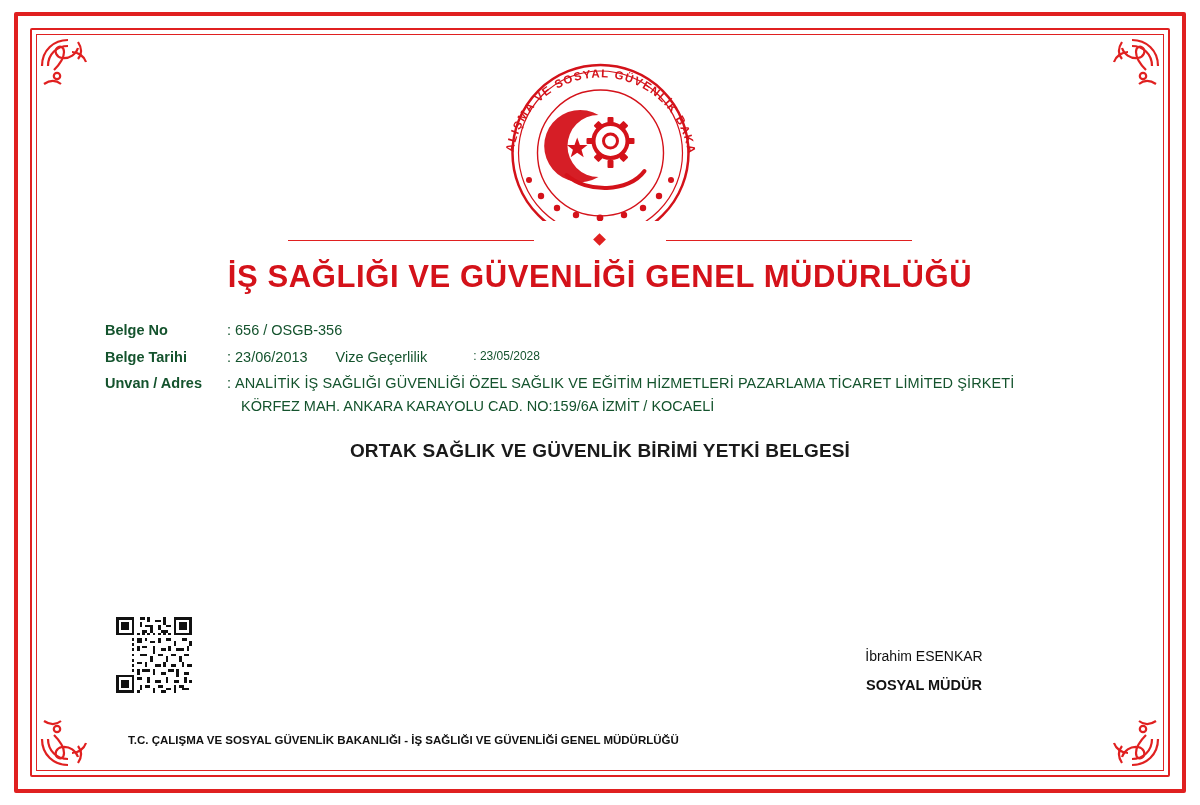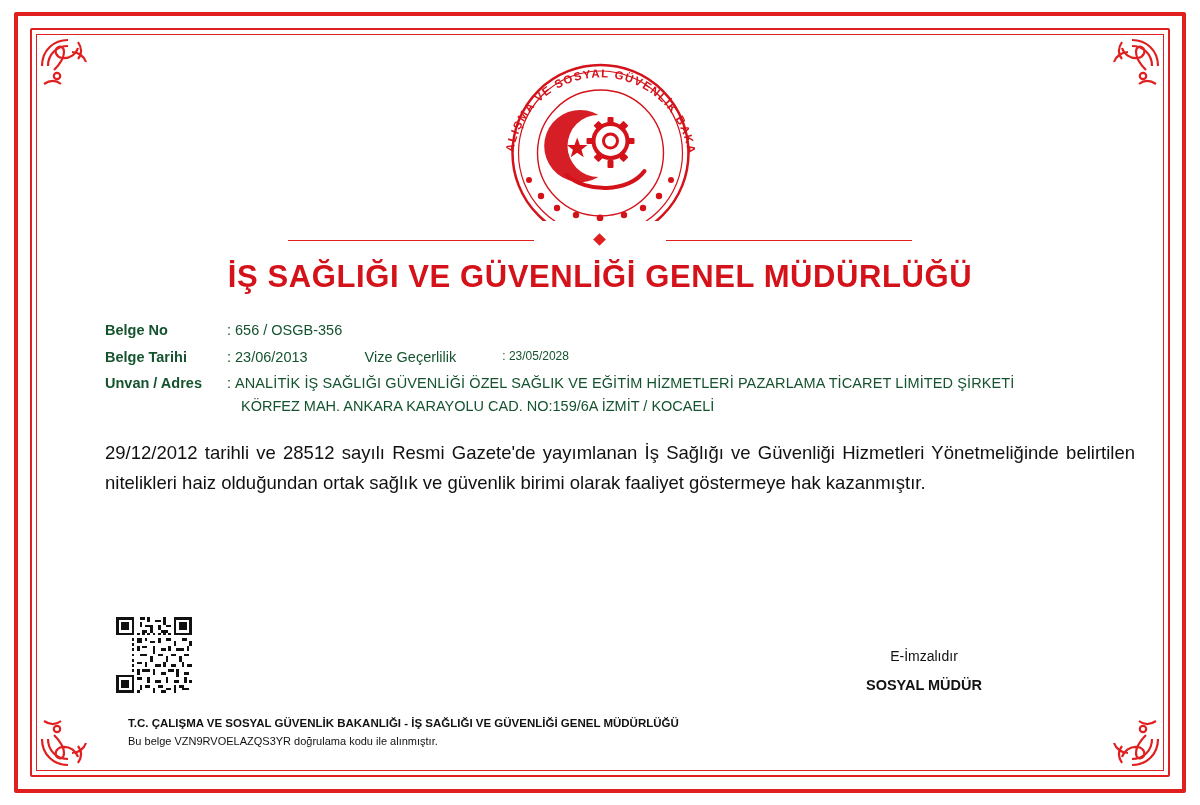--- a/index.html
+++ b/index.html
@@ -145,21 +145,21 @@
     font-size: 14.5px;
   }
   .field-colon {
     width: 8px;
     flex: 0 0 8px;
   }
   .field-value { font-size: 14.5px; }
   .field-value.caps { letter-spacing: 0.1px; text-align: right; }
   .vize-label {
     display: inline-block;
-    margin-left: 57px;
+    margin-left: 28px;
     font-size: 14.5px;
   }
   .vize-value {
     display: inline-block;
     margin-left: 46px;
     font-size: 12px;
   }
   .field-sub {
     padding-left: 136px;
     font-size: 14.5px;
@@ -367,22 +367,22 @@
       <div class="field-row">
         <div class="field-label">Unvan / Adres</div>
         <div class="field-colon">:</div>
         <div class="field-value caps">ANALİTİK İŞ SAĞLIĞI GÜVENLİĞİ ÖZEL SAĞLIK VE EĞİTİM HİZMETLERİ PAZARLAMA TİCARET LİMİTED ŞİRKETİ</div>
       </div>
 
       <div class="field-sub">KÖRFEZ MAH. ANKARA KARAYOLU CAD. NO:159/6A İZMİT / KOCAELİ</div>
 
     </div>
 
-
-    <div class="body-par">29/12/2012 tarihli ve 28512 sayılı Resmi Gazete'de yayımlanan İş Sağlığı ve Güvenliği Hizmetleri Yönetmeliğinde belirtilen nitelikleri haiz olduğundan ortak sağlık ve güvenlik birimi olarak faaliyet göstermeye hak kazanmıştır.</div>
+    <div class="doc-heading">ORTAK SAĞLIK VE GÜVENLİK BİRİMİ YETKİ BELGESİ</div>
+
 
     <div class="footer">
 
       <div class="qr">
         <svg width="76" height="76" viewBox="0 0 29 29" shape-rendering="crispEdges">
           <rect width="29" height="29" fill="#ffffff"></rect>
           <g fill="#111111">
 
             <rect x="0" y="0" width="7" height="1"></rect>
               <rect x="0" y="6" width="7" height="1"></rect>
@@ -479,25 +479,24 @@
               <rect x="22" y="26" width="1" height="3"></rect>
             <rect x="25" y="27" width="3" height="1"></rect>
             <rect x="8" y="28" width="1" height="1"></rect>
               <rect x="17" y="28" width="2" height="1"></rect>
             <rect x="24" y="26" width="2" height="1"></rect>
           </g>
         </svg>
       </div>
 
       <div class="sign-block">
-        <div class="sign-e">E-İmzalıdır</div>
+        <div class="sign-name">İbrahim ESENKAR</div>
         <div class="sign-title">SOSYAL MÜDÜR</div>
       </div>
 
       <div class="footer-text">
         <div class="line1">T.C. ÇALIŞMA VE SOSYAL GÜVENLİK BAKANLIĞI - İŞ SAĞLIĞI VE GÜVENLİĞİ GENEL MÜDÜRLÜĞÜ</div>
-        <div class="line2">Bu belge VZN9RVOELAZQS3YR doğrulama kodu ile alınmıştır.</div>
       </div>
 
     </div>
 
   </div>
 </div>
 
 </body></html>

